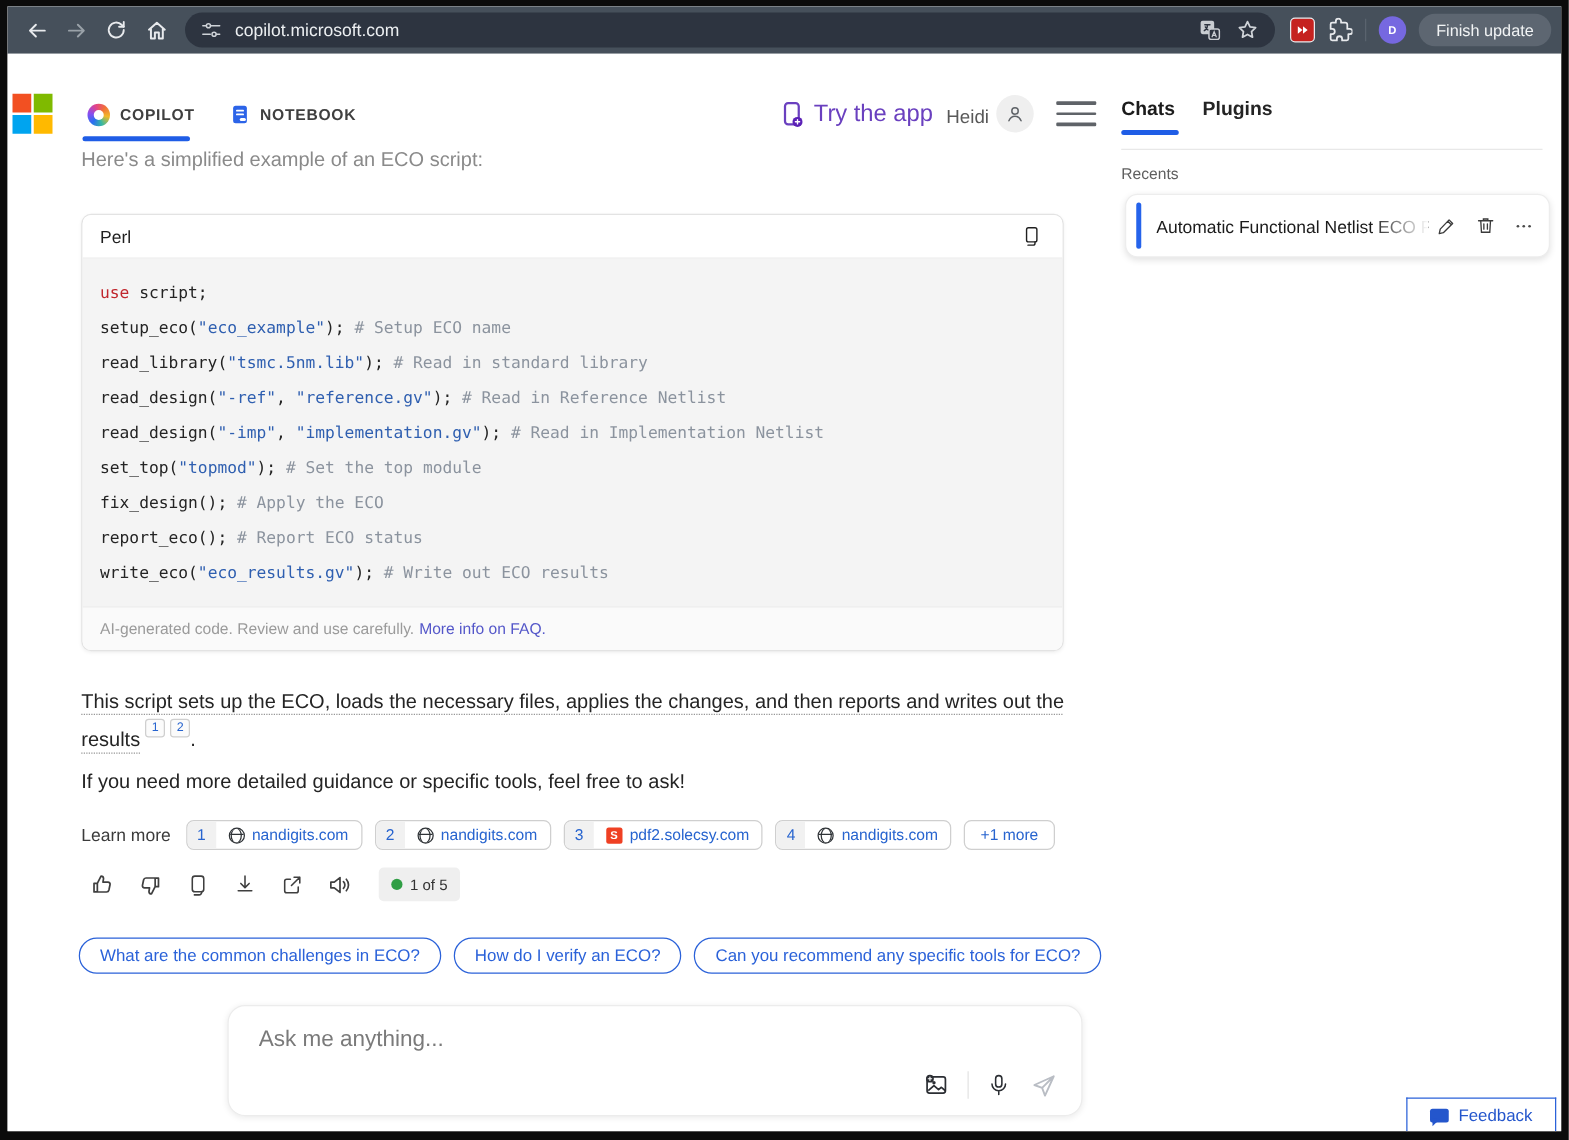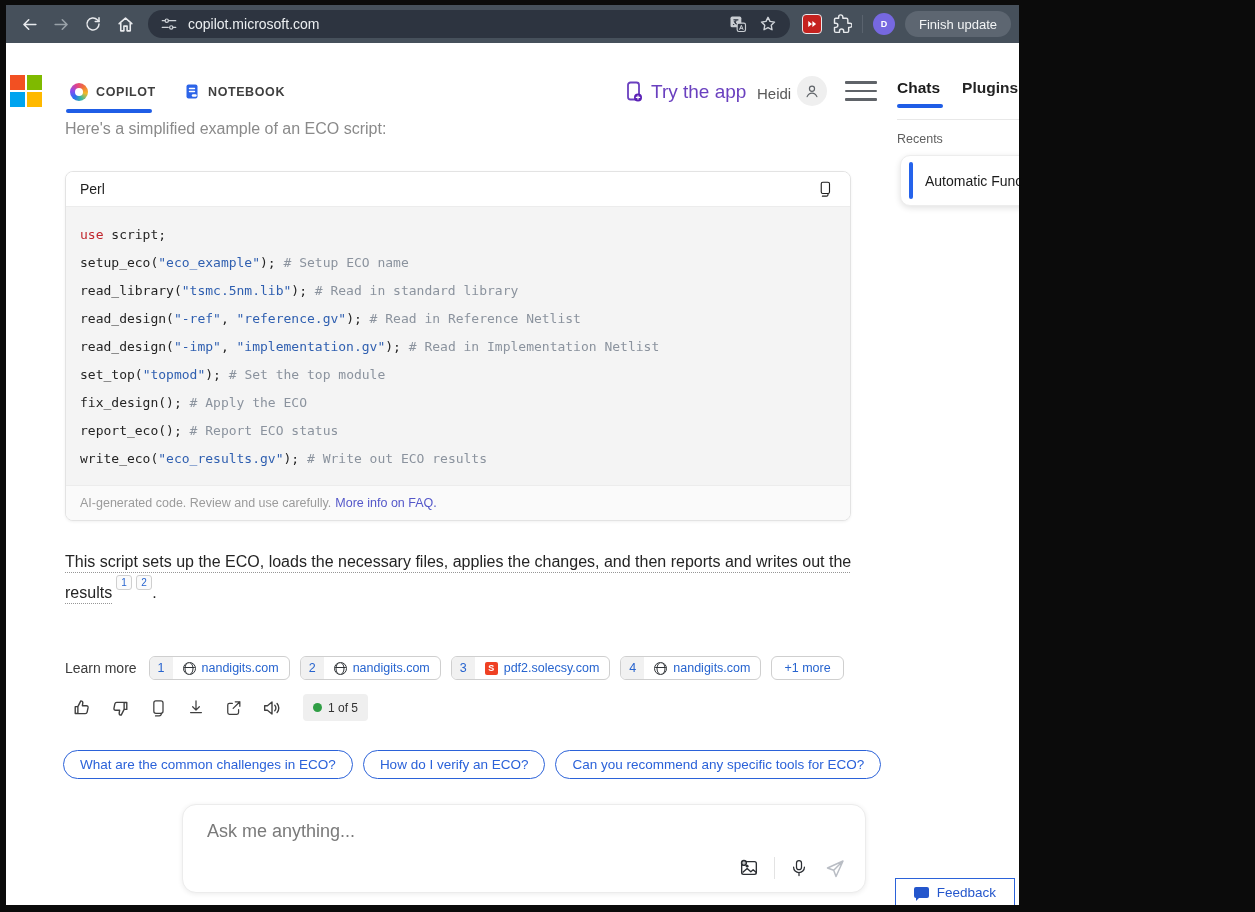--- a/index.html
+++ b/index.html
@@ -1,18 +1,18 @@
 <!DOCTYPE html>
 <html><head>
 <meta charset="utf-8">
 <style>
   *{box-sizing:border-box;margin:0;padding:0}
   html,body{width:1255px;height:912px}
   body{background:#0b0b0b;position:relative;overflow:hidden;font-family:"Liberation Sans",sans-serif}
-  .window{position:absolute;left:6px;top:5px;width:1013px;height:900px;background:#ffffff;overflow:hidden}
+  .window{position:absolute;left:6px;top:5px;width:1243px;height:900px;background:#ffffff;overflow:hidden}
 
   
   .chrome{height:38px;background:#46505b;display:flex;align-items:center;padding:0 8px;gap:2px}
   .nav-btn{width:30px;height:30px;border:none;background:transparent;display:flex;align-items:center;justify-content:center;border-radius:50%;cursor:pointer}
   .addr{flex:1;height:28px;background:#2d3440;border-radius:14px;display:flex;align-items:center;gap:10px;padding:0 12px;margin:0 6px;max-width:878px}
   .addr-url{color:#eceff1;font-size:14px;flex:1}
   .chrome-right{display:flex;align-items:center;gap:10px;padding-left:4px}
   .ext-red{width:20px;height:20px;background:#c5221f;border-radius:4px;display:flex;align-items:center;justify-content:center;border:1.5px solid #e8eaed}
   .chrome-sep{width:1px;height:18px;background:#5a636e}
   .avatar-chrome{width:22px;height:22px;border-radius:50%;background:#7668e0;color:#fff;font-size:9px;font-weight:bold;display:flex;align-items:center;justify-content:center}
@@ -259,20 +259,21 @@
       <div class="code-foot">
         <span>AI-generated code. Review and use carefully.</span>
         <span class="faq-link">More info on FAQ.</span>
       </div>
     </div>
 
     <p class="para1">
       <span class="cited">This script sets up the ECO, loads the necessary files, applies the changes, and then reports and writes out the</span><br>
       <span class="cited">results</span><span><sup class="cite-sup">1</sup><sup class="cite-sup">2</sup></span><span>.</span>
     </p>
+    <p class="para2">If you need more detailed guidance or specific tools, feel free to ask!</p>
 
     <div class="learnmore">
       <span class="lm-label">Learn more</span>
       <span style="display:flex;gap:10px">
           <span class="cite-pill">
             <span class="pill-num">1</span>
             <span class="pill-body">
               <span class="fav-globe"></span>
               <span class="pill-domain">nandigits.com</span>
             </span>

